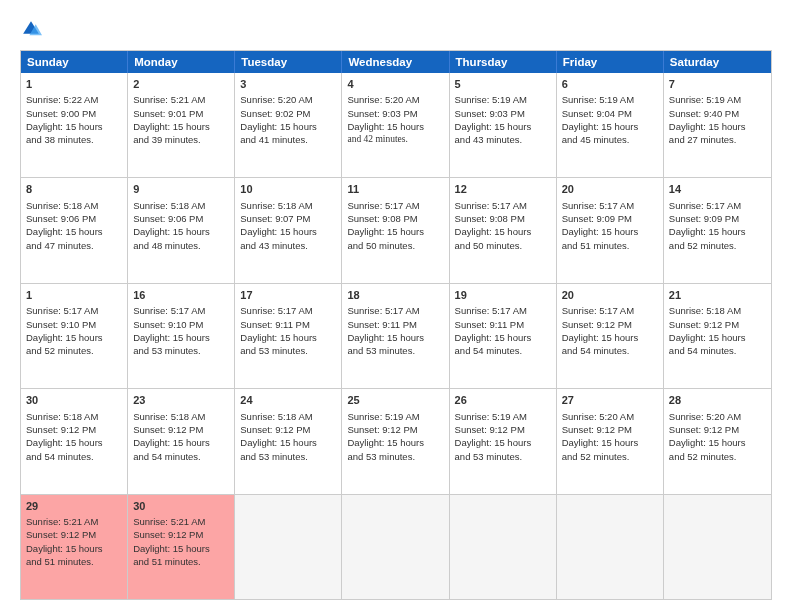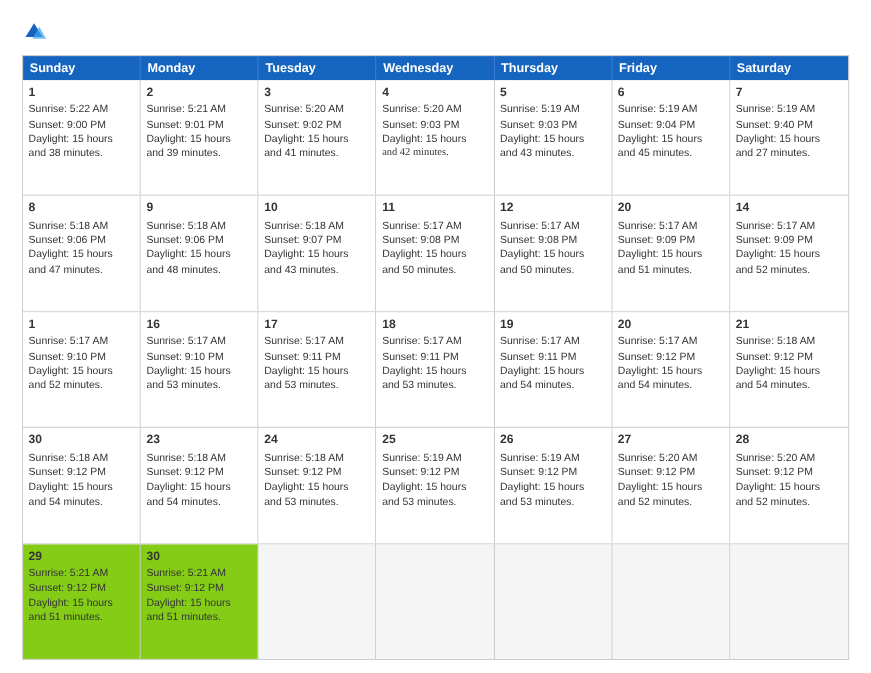--- a/index.html
+++ b/index.html
@@ -98,21 +98,21 @@
     .day-num {
       font-size: 11px;
       font-weight: bold;
       display: block;
       margin-bottom: 1px;
     }
     .last-row .cal-cell {
       background: #f5f5f5;
     }
     .last-row .cal-cell.has-data {
-      background: #84cc16;
+      background: #fca5a5;
     }
   </style>
 </head>
 <body>
 
 <div class="page">
   <div class="header">
     <div class="logo">
       <svg class="logo-icon" viewBox="0 0 28 28">
         <polygon points="14,4 24,20 4,20" fill="#1565c0"></polygon>

